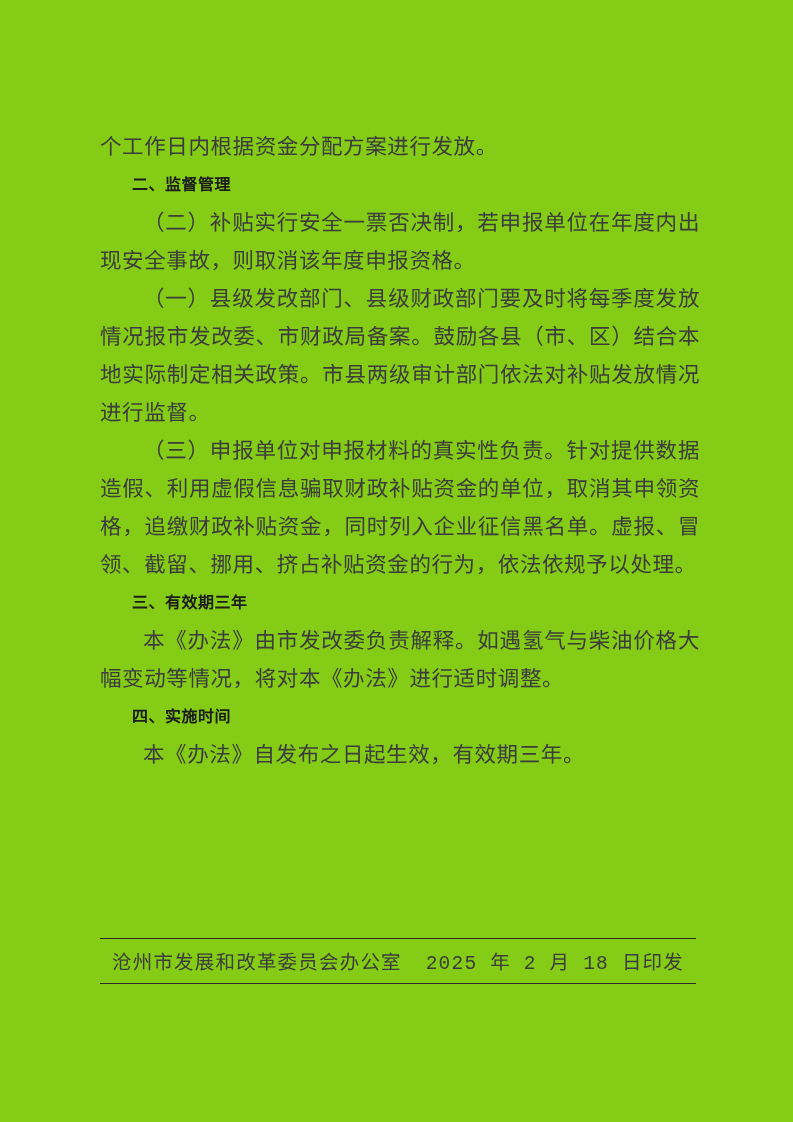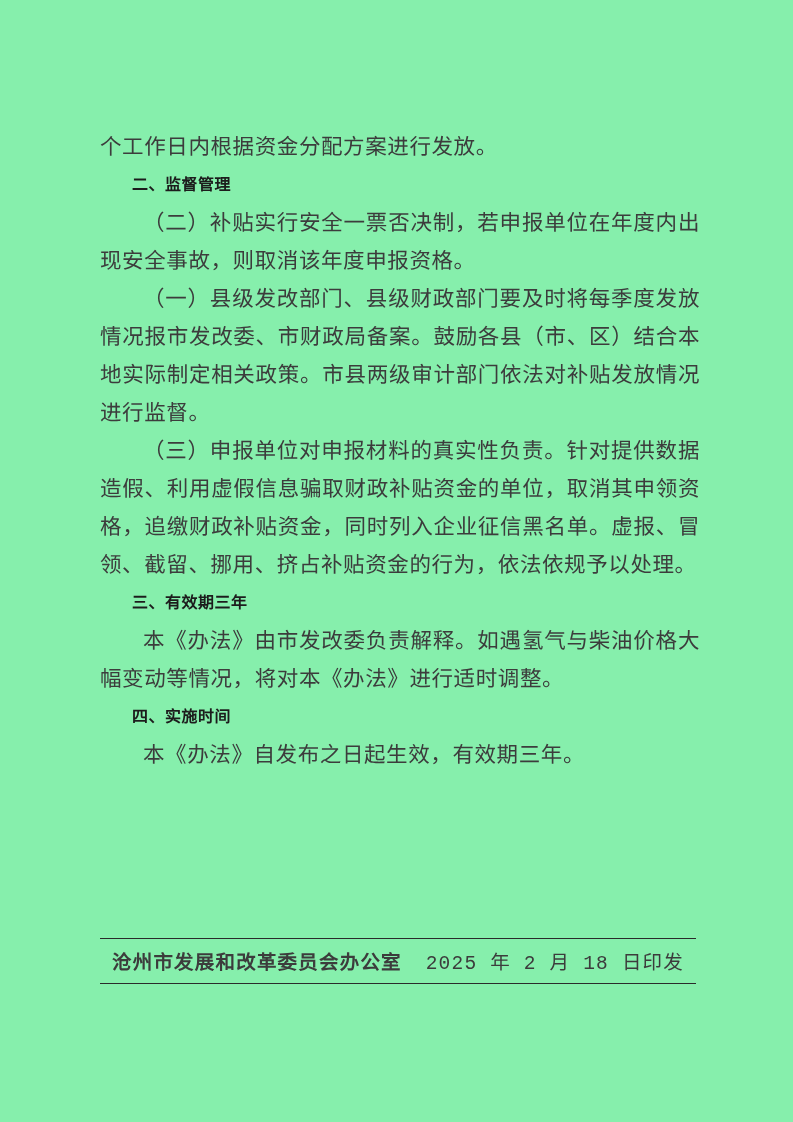--- a/index.html
+++ b/index.html
@@ -5,21 +5,21 @@
   html, body {
     margin: 0;
     padding: 0;
     background: #ffffff;
   }
 
   .page {
     position: relative;
     width: 793px;
     height: 1122px;
-    background: #86efac;
+    background: #84cc16;
     overflow: hidden;
     box-sizing: border-box;
   }
 
   
   .doc-body {
     position: absolute;
     left: 100px;
     top: 128px;
     width: 600px;
@@ -83,21 +83,20 @@
     padding: 7px 4px 8px 12px;
     font-family: "DejaVu Serif", "Liberation Serif", serif;
     font-size: 19.5px;
     color: #3c3c3c;
     letter-spacing: 0.8px;
     white-space: nowrap;
   }
 
   .footer-issuer {
     letter-spacing: 1.2px;
-    font-weight: bold;
   }
 
   .footer-date {
     letter-spacing: 1.2px;
     padding-right: 8px;
     font-family: Liberation Mono, monospace;
   }
 </style>
 </head>
 <body>

